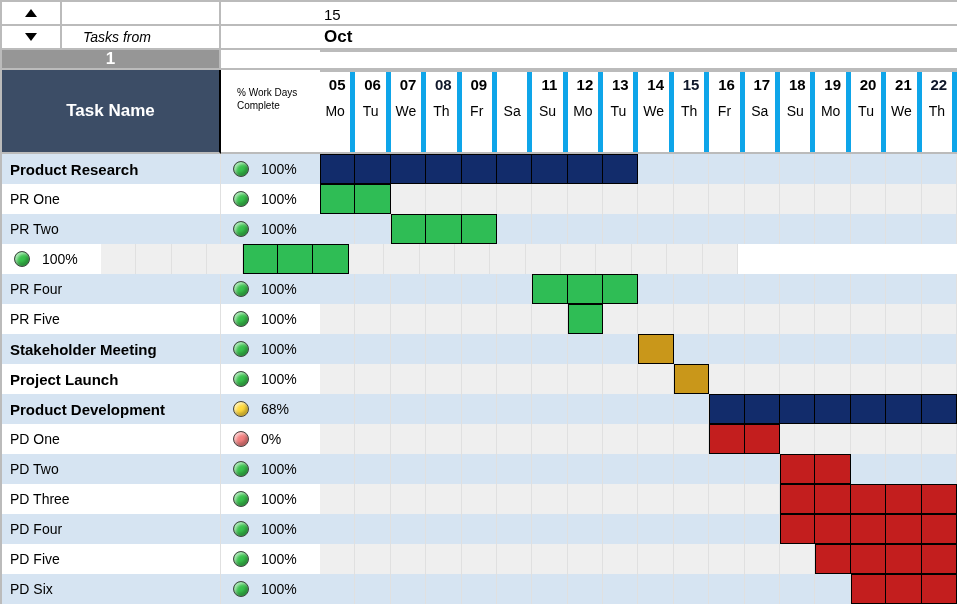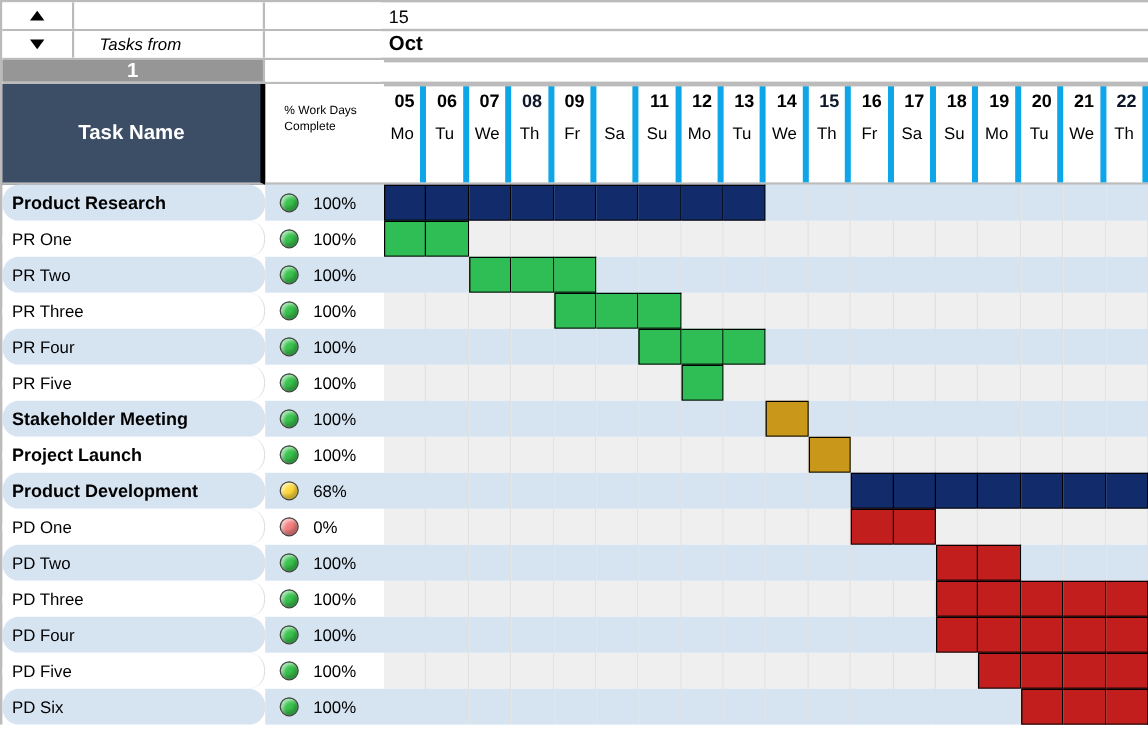--- a/index.html
+++ b/index.html
@@ -99,21 +99,21 @@
     display:flex;
   }
   .colTask {
     width:219px;
     background:#3c4d66;
     color:#fff;
     font-weight:bold;
     font-size:17px;
     display:flex;align-items:center;justify-content:center;
     text-align:center;
-    border-right:4px solid #000000;
+    border-right:2px solid #000000;
     border-bottom:2px solid #bbb;
     flex-direction:column;
     padding:4px;
   }
   .colPct {
     width:99px;
     display:flex;
     flex-direction:column;
     justify-content:flex-start;
     font-size:10px;
@@ -137,21 +137,20 @@
   
   .taskrow {
     display:flex;
     height:30px;
   }
   .taskrow .name {
     width:219px;
     padding:4px 8px;
     display:flex;align-items:center;
     border-right:1px solid #e0e0e0;
-    border-radius:14px;
   }
   .taskrow.alt .name, .taskrow.alt .pct { background:#d6e4f2; }
   .taskrow:not(.alt) .name, .taskrow:not(.alt) .pct { background:#fff; }
   .taskrow .name.bold { font-weight:bold; font-size:15px;}
   .taskrow .pct {
     width:99px;
     display:flex;align-items:center;gap:6px;
     padding-left:12px;
     padding-right:12px;
   }
@@ -336,21 +335,20 @@
           <div class="gcell"></div>
           <div class="gcell"></div>
           <div class="gcell"></div>
           <div class="gcell"></div>
           <div class="gcell"></div>
           <div class="gcell"></div>
           <div class="gcell"></div>
         </div>
       </div>
       <div class="taskrow">
-        <div class="name">PR Three</div>
         <div class="pct">
           <div class="ball green"></div>
           <div class="val">100%</div>
         </div>
         <div class="gantt">
           <div class="gcell"></div>
           <div class="gcell"></div>
           <div class="gcell"></div>
           <div class="gcell"></div>
           <div class="gcell fill-green first"></div>

